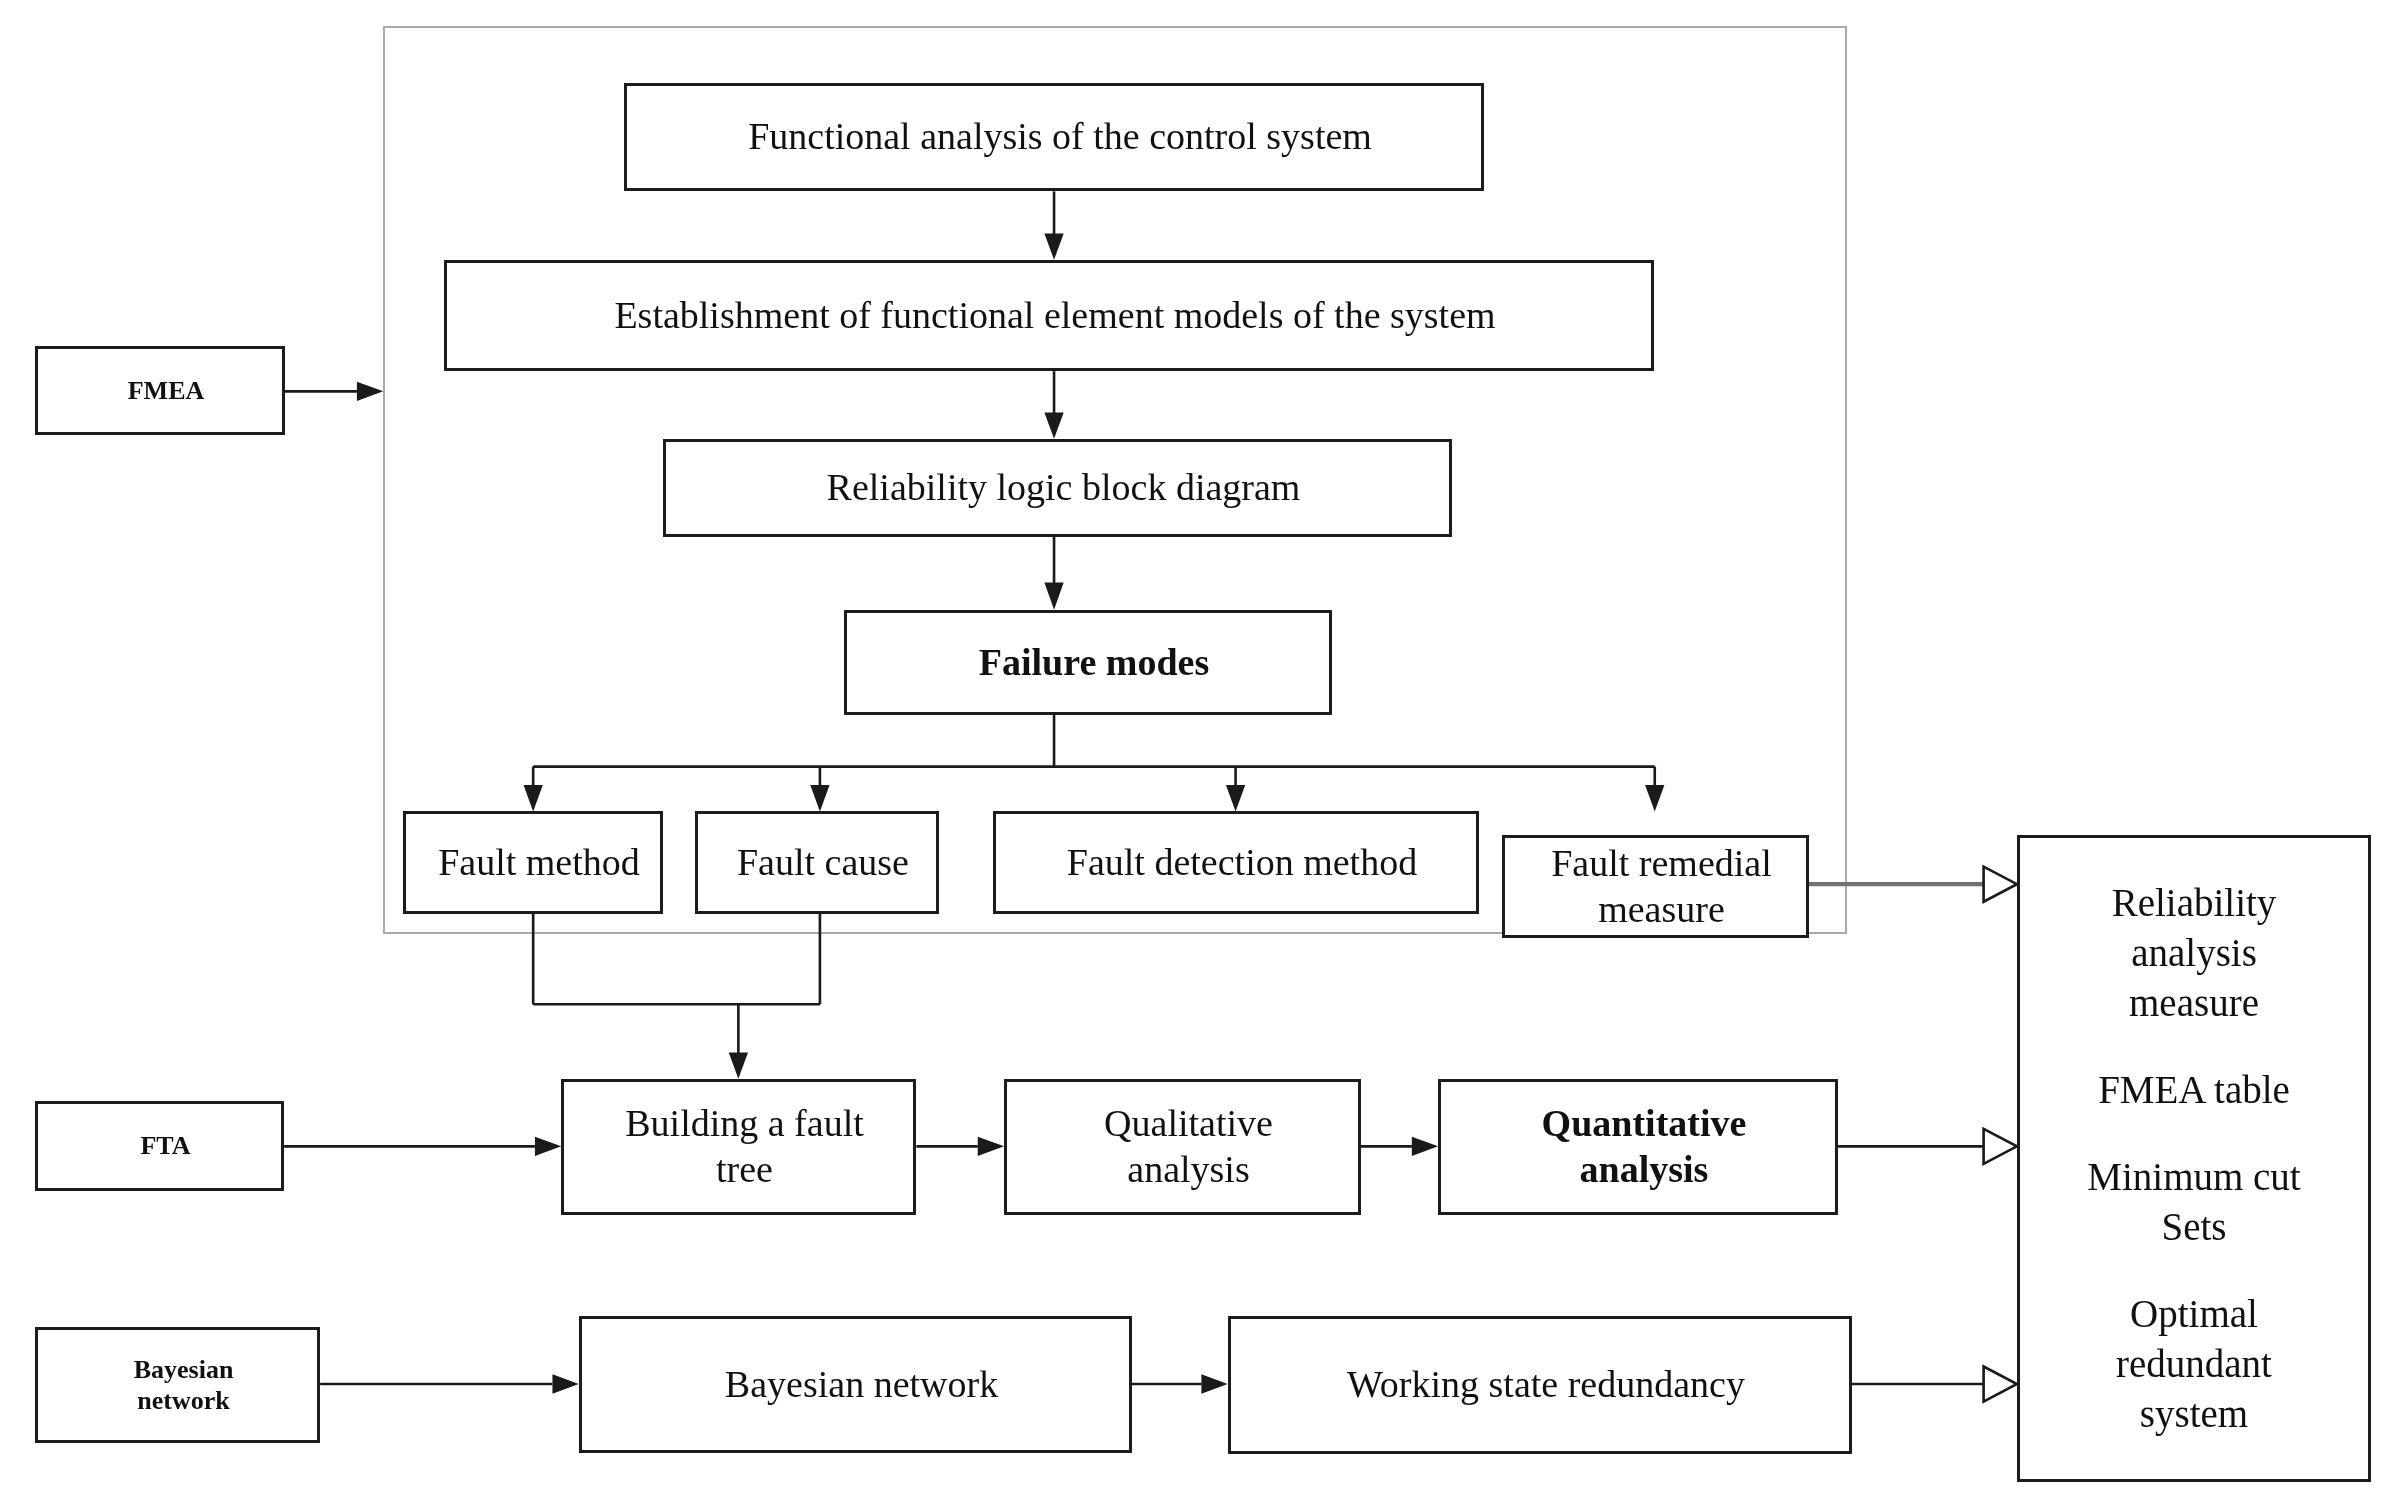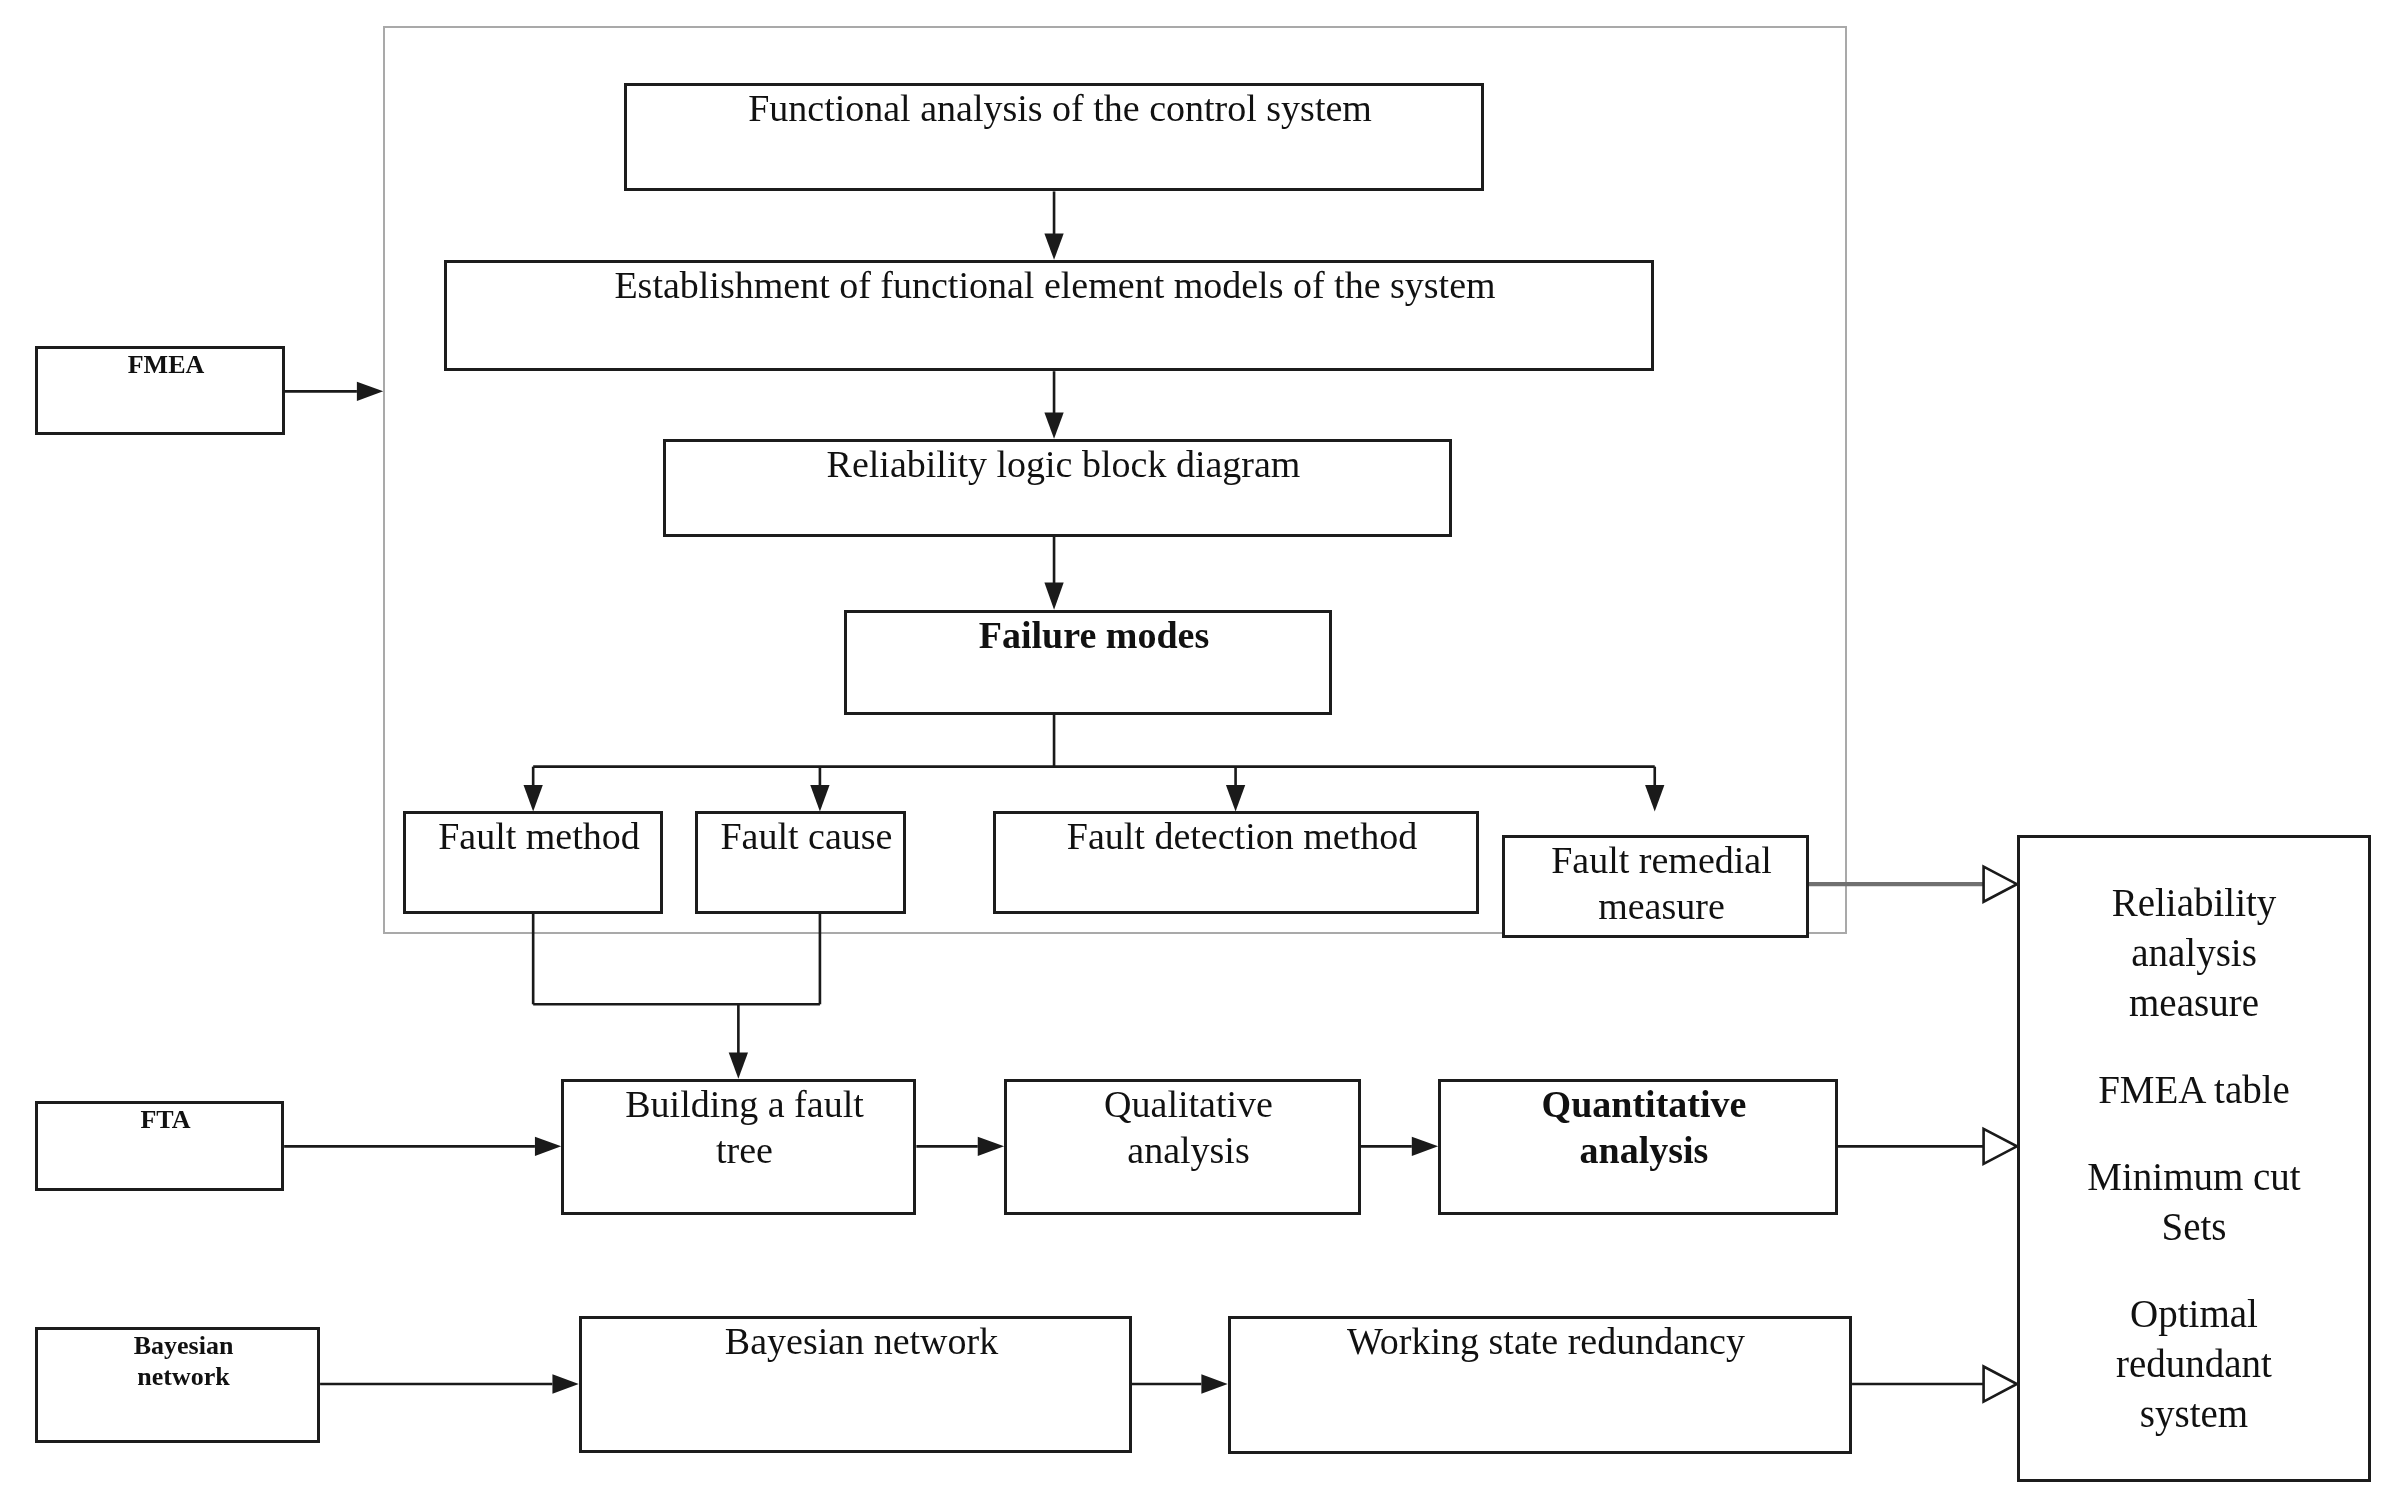--- a/index.html
+++ b/index.html
@@ -25,21 +25,21 @@
     border: 2.6px solid #a9a9a9;
     background: transparent;
     box-sizing: border-box;
   }
   .box {
     position: absolute;
     background: #ffffff;
     border: 3.5px solid #1c1c1c;
     box-sizing: border-box;
     display: flex;
-    align-items: flex-start;
+    align-items: center;
     justify-content: center;
     text-align: center;
     font-size: 38px;
     line-height: 1.2;
     padding-left: 12px;
   }
   .box .txt {
     display: block;
   }
   .label-box {
@@ -184,21 +184,21 @@
   <div class="box" style="left:663px; top:439px; width:789px; height:98px;">
     <span class="txt">Reliability logic block diagram</span>
   </div>
   <div class="box" style="left:844px; top:610px; width:488px; height:105px;font-weight:bold;">
     <span class="txt">Failure modes</span>
   </div>
 
   <div class="box" style="left:403px; top:811px; width:260px; height:103px;">
     <span class="txt">Fault method</span>
   </div>
-  <div class="box" style="left:695px; top:811px; width:211px; height:103px;">
+  <div class="box" style="left:695px; top:811px; width:244px; height:103px;">
     <span class="txt">Fault cause</span>
   </div>
   <div class="box" style="left:993px; top:811px; width:486px; height:103px;">
     <span class="txt">Fault detection method</span>
   </div>
   <div class="box" style="left:1502px; top:811px; width:307px; height:103px;margin-top:24px;">
     <span class="txt w-narrow-300">Fault remedial measure</span>
   </div>
 
   <div class="box" style="left:561px; top:1079px; width:355px; height:136px;">

